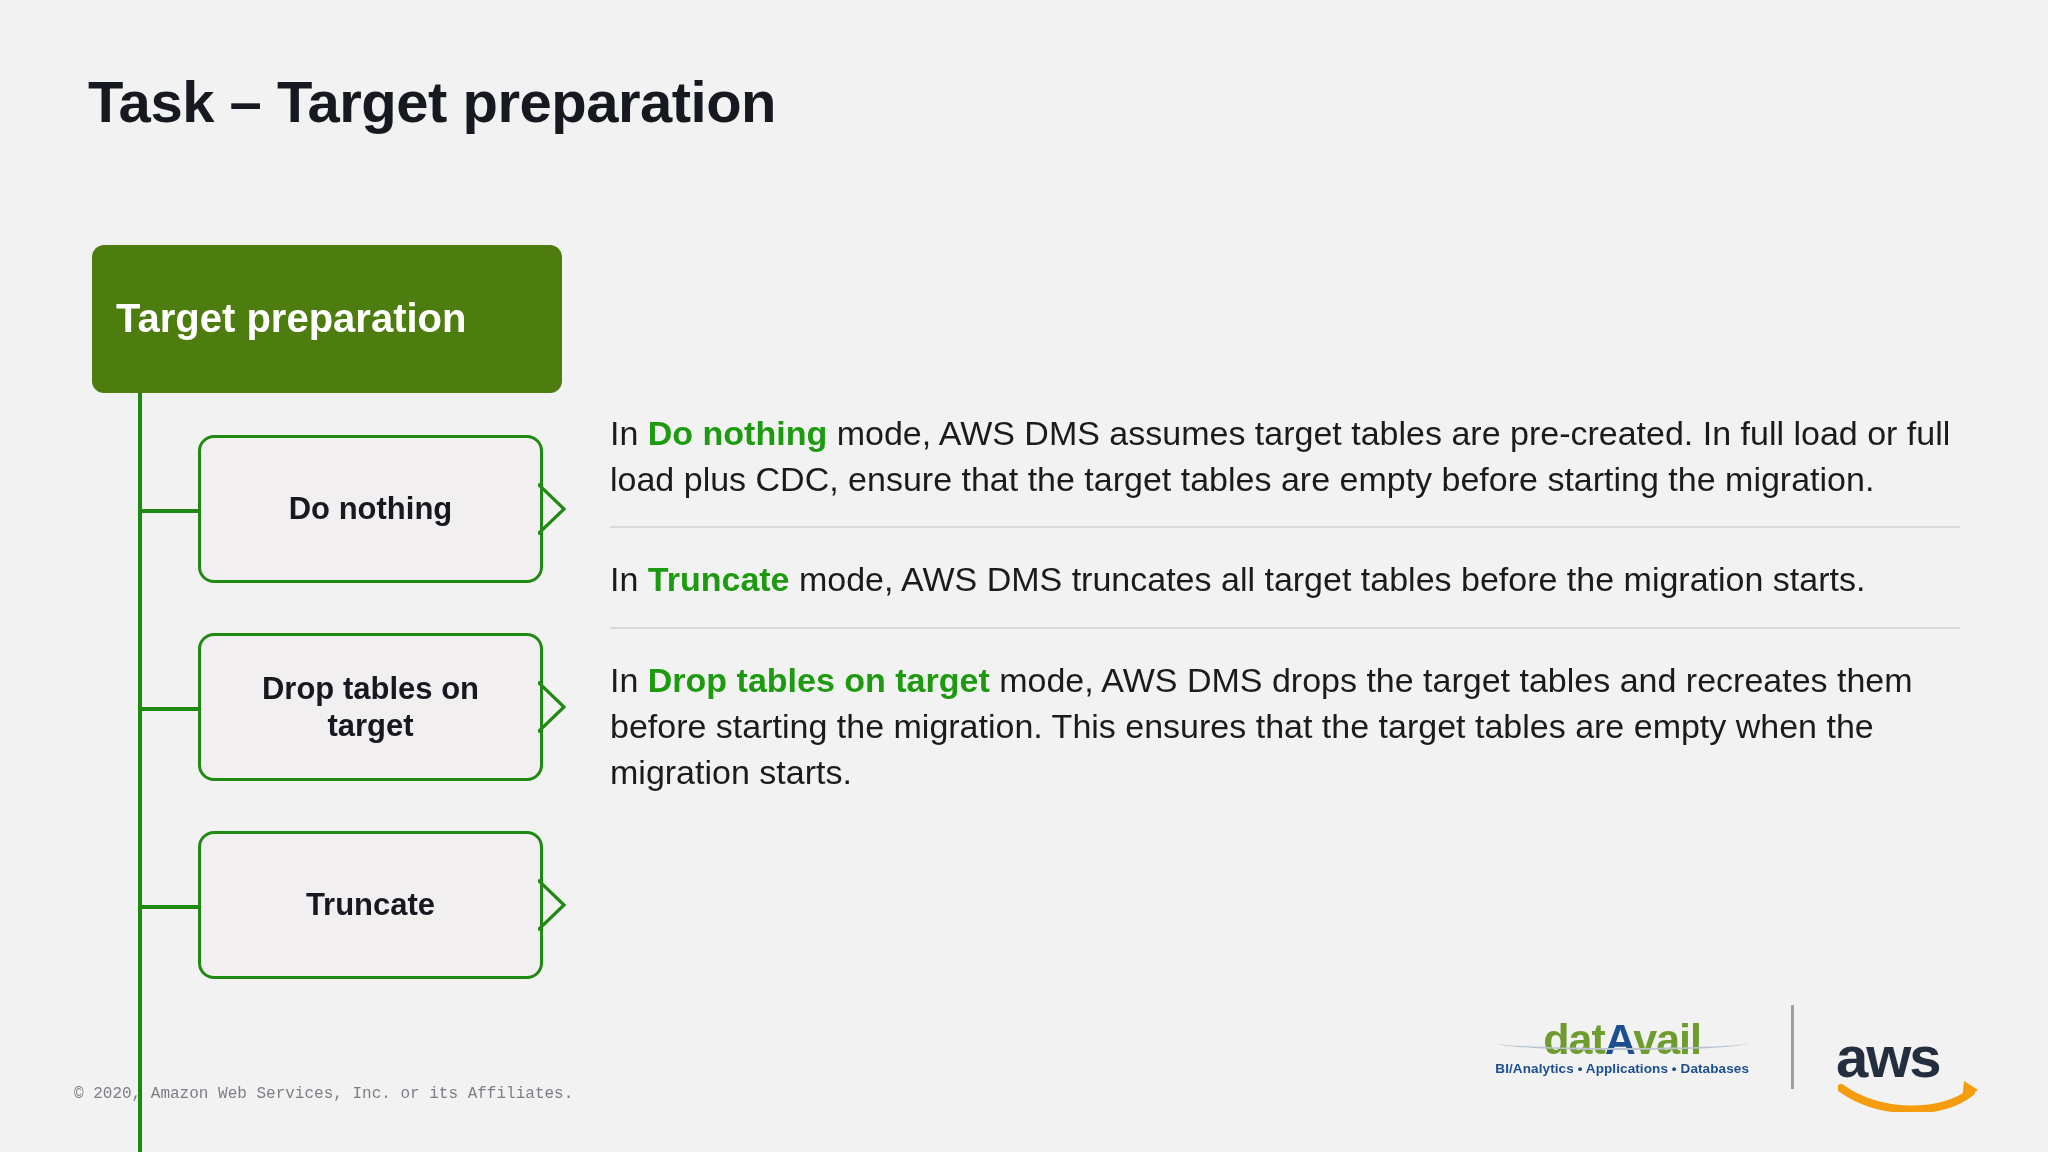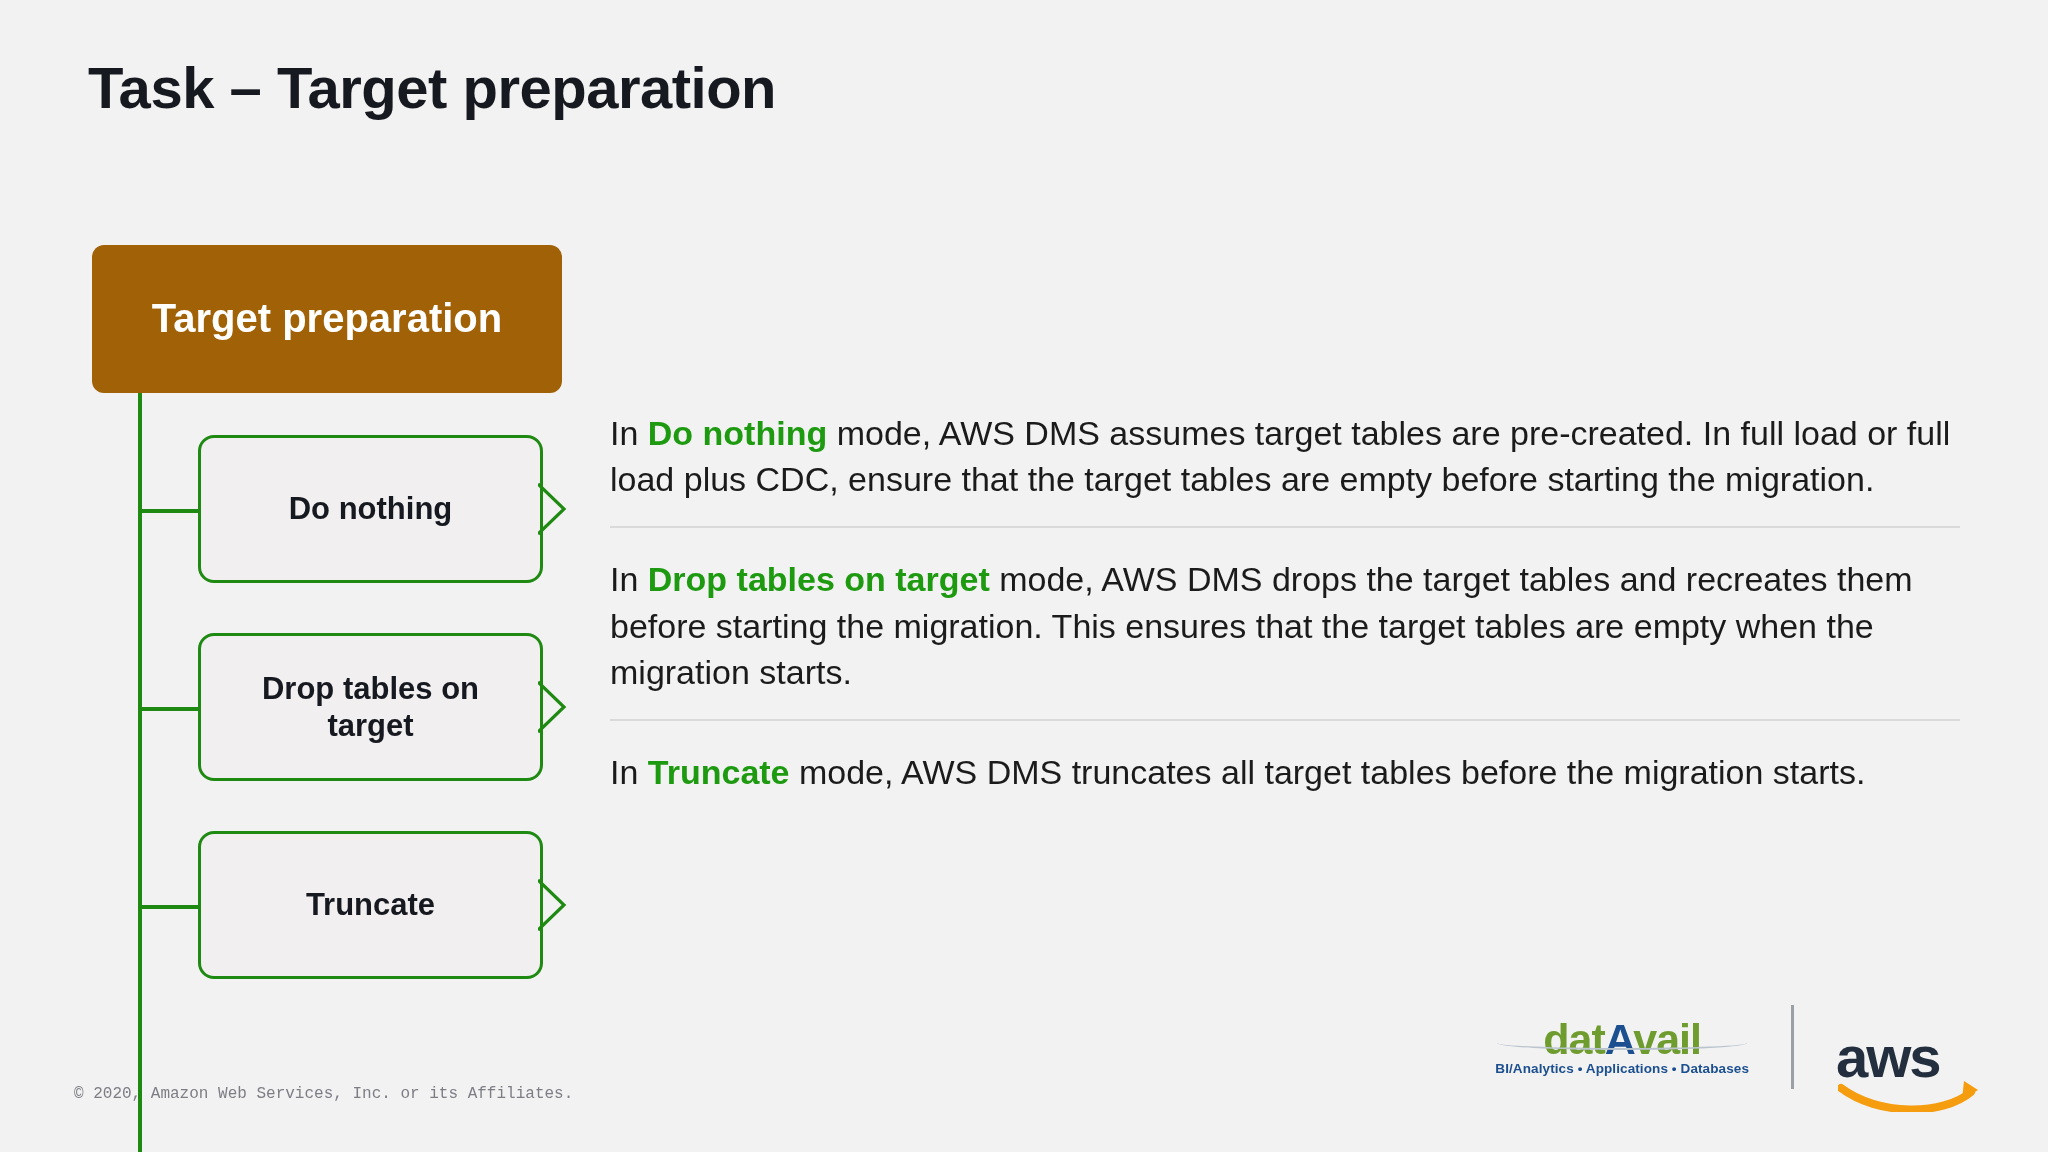--- a/index.html
+++ b/index.html
@@ -7,45 +7,45 @@
     width: 2048px; height: 1152px;
     background: #f2f2f2;
     font-family: "Liberation Sans", sans-serif;
     overflow: hidden;
   }
   .slide { position: relative; width: 2048px; height: 1152px; background: #f2f2f2; }
 
   
   .slide-title {
     position: absolute;
-    left: 88px; top: 54px;
+    left: 88px; top: 68px;
     font-size: 58px;
     font-weight: bold;
     color: #16191f;
     letter-spacing: -0.5px;
     white-space: nowrap;
     text-align: right;
   }
 
   
   .diagram {
     position: absolute;
     left: 92px; top: 245px;
     width: 600px; height: 750px;
   }
 
   .root-box {
     position: absolute;
     left: 0px; top: 0px;
     width: 470px; height: 148px;
-    background: #a16207;
+    background: #4d7c0f;
     border-radius: 12px;
     display: flex;
     align-items: center;
-    justify-content: center;
+    justify-content: flex-start;
     text-align: center;
     color: #ffffff;
     font-size: 40px;
     font-weight: bold;
     line-height: 1.18;
     padding: 0 24px;
   }
 
   
   .trunk {
@@ -209,25 +209,25 @@
     </div>
   </div>
 
   <div class="text-col">
 
     <div class="block">
       <p class="para"><span>In </span><span class="hl">Do nothing</span><span> mode, AWS DMS assumes target tables are pre-created. In full load or full load plus CDC, ensure that the target tables are empty before starting the migration.</span></p>
     </div>
 
     <div class="block sep">
+      <p class="para"><span>In </span><span class="hl">Truncate</span><span> mode, AWS DMS truncates all target tables before the migration starts.</span></p>
+    </div>
+
+    <div class="block sep">
       <p class="para"><span>In </span><span class="hl">Drop tables on target</span><span> mode, AWS DMS drops the target tables and recreates them before starting the migration. This ensures that the target tables are empty when the migration starts.</span></p>
-    </div>
-
-    <div class="block sep">
-      <p class="para"><span>In </span><span class="hl">Truncate</span><span> mode, AWS DMS truncates all target tables before the migration starts.</span></p>
     </div>
   </div>
 
   <div class="copyright">© 2020, Amazon Web Services, Inc. or its Affiliates.</div>
 
   <div class="logos">
 
     <div class="datavail">
       <div class="dv-word"><span class="g">dat</span><span class="b">A</span><span class="g">vail</span></div>
       <div class="dv-swoosh"></div>

